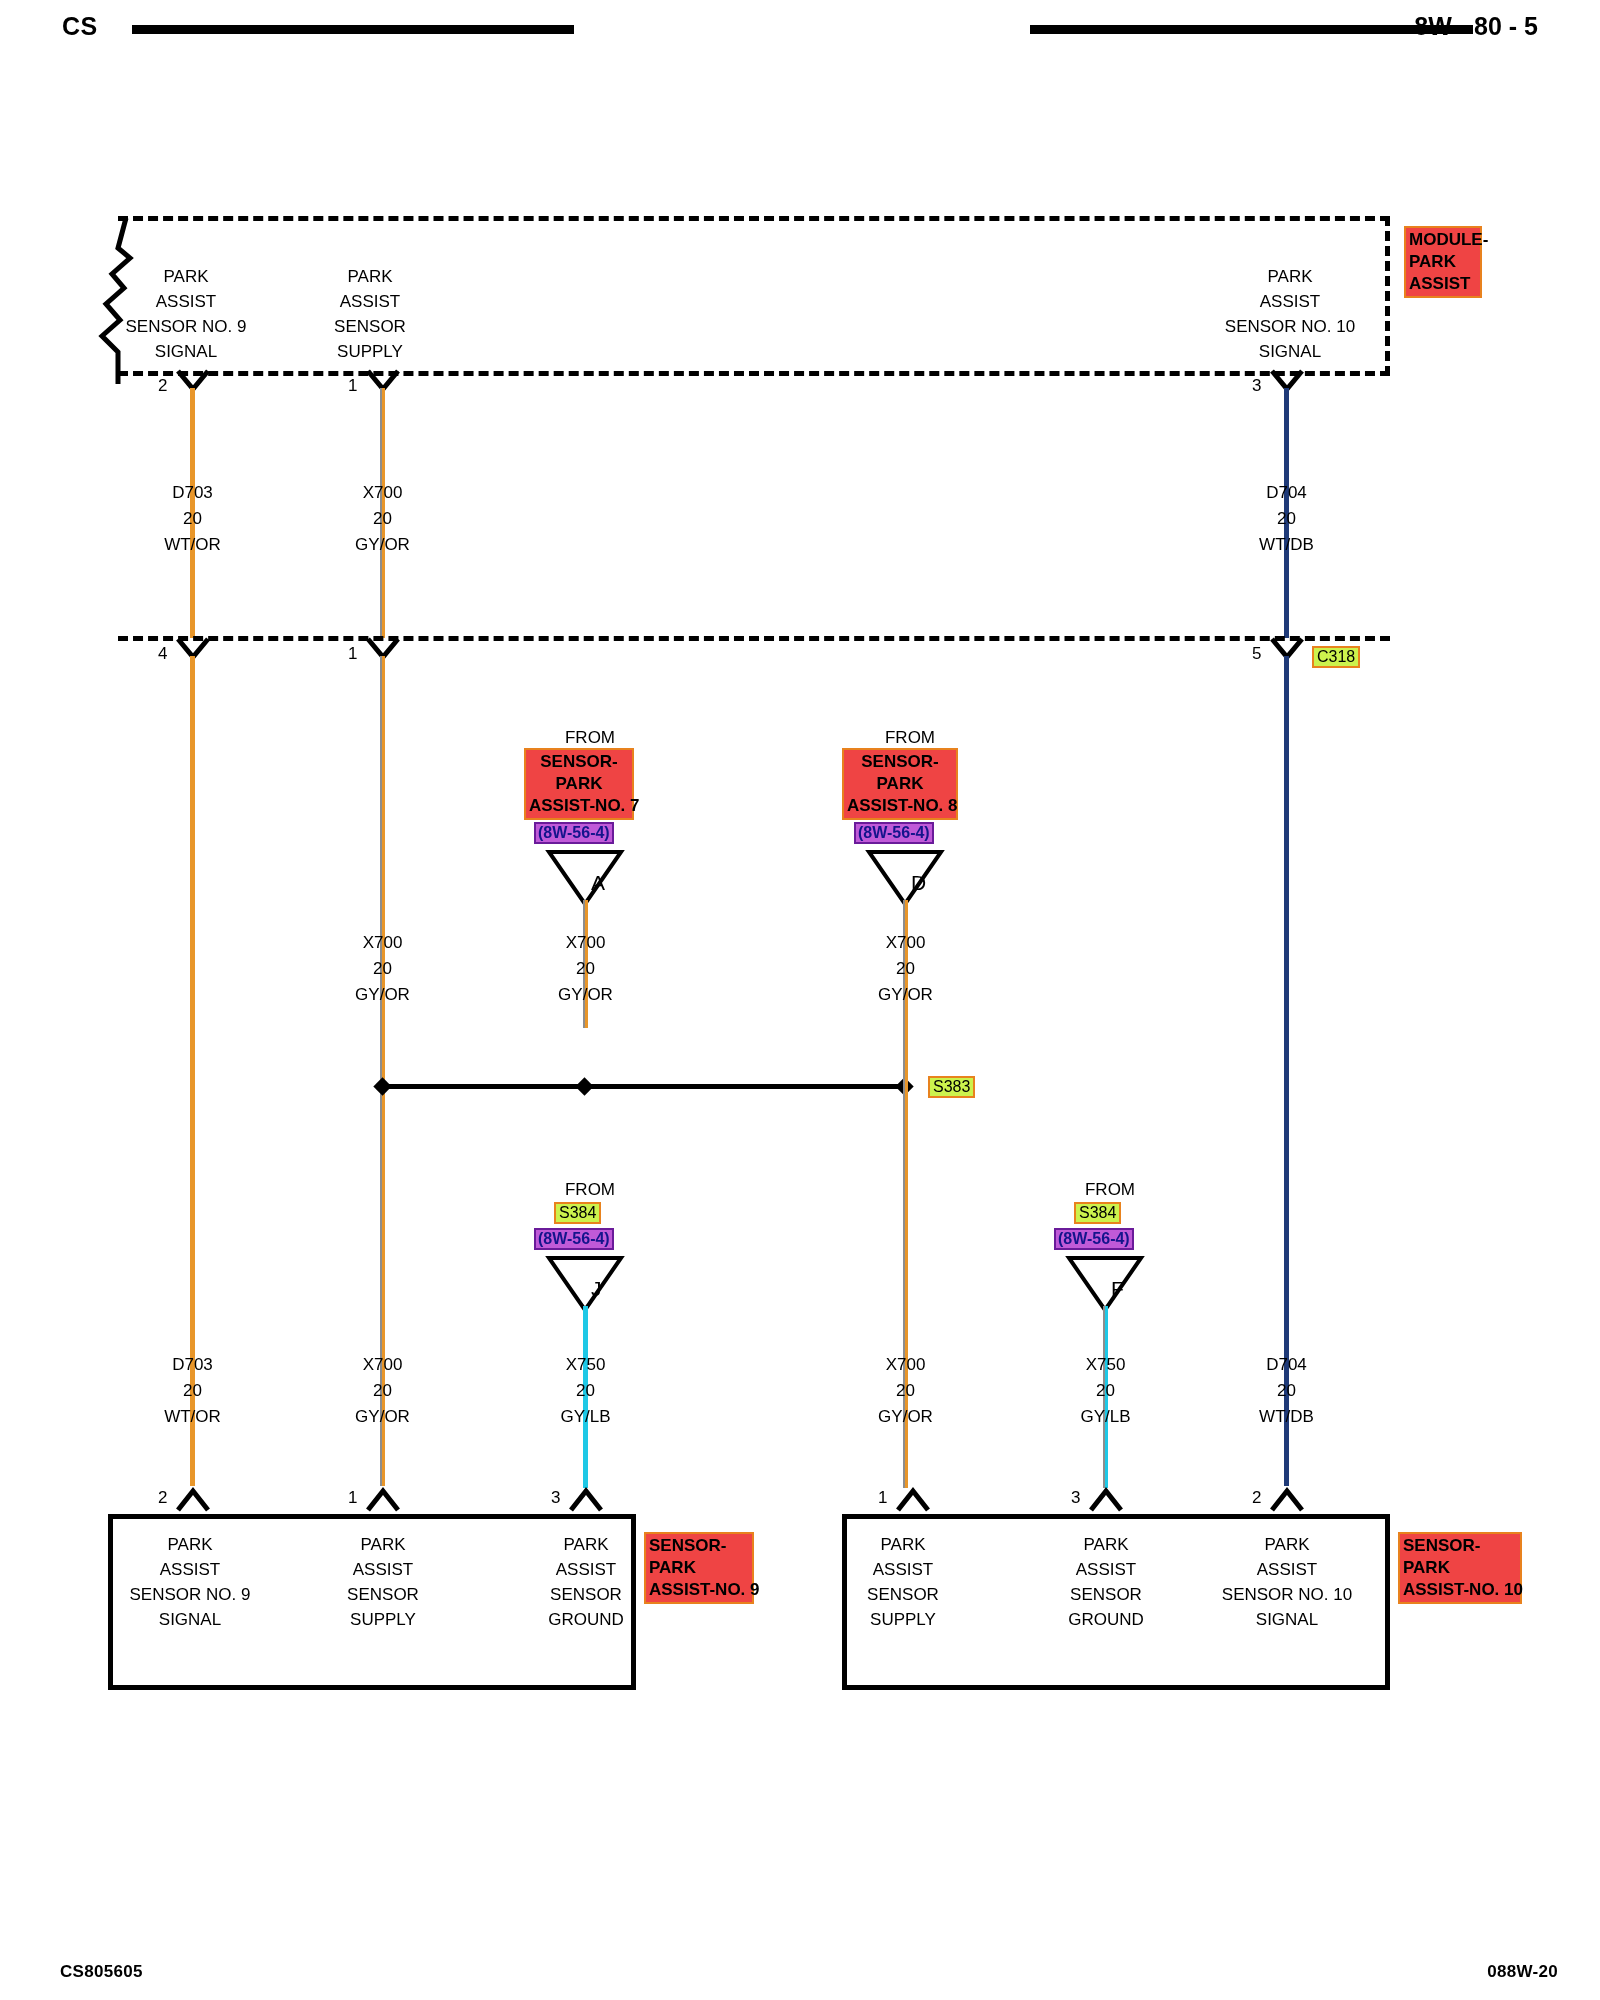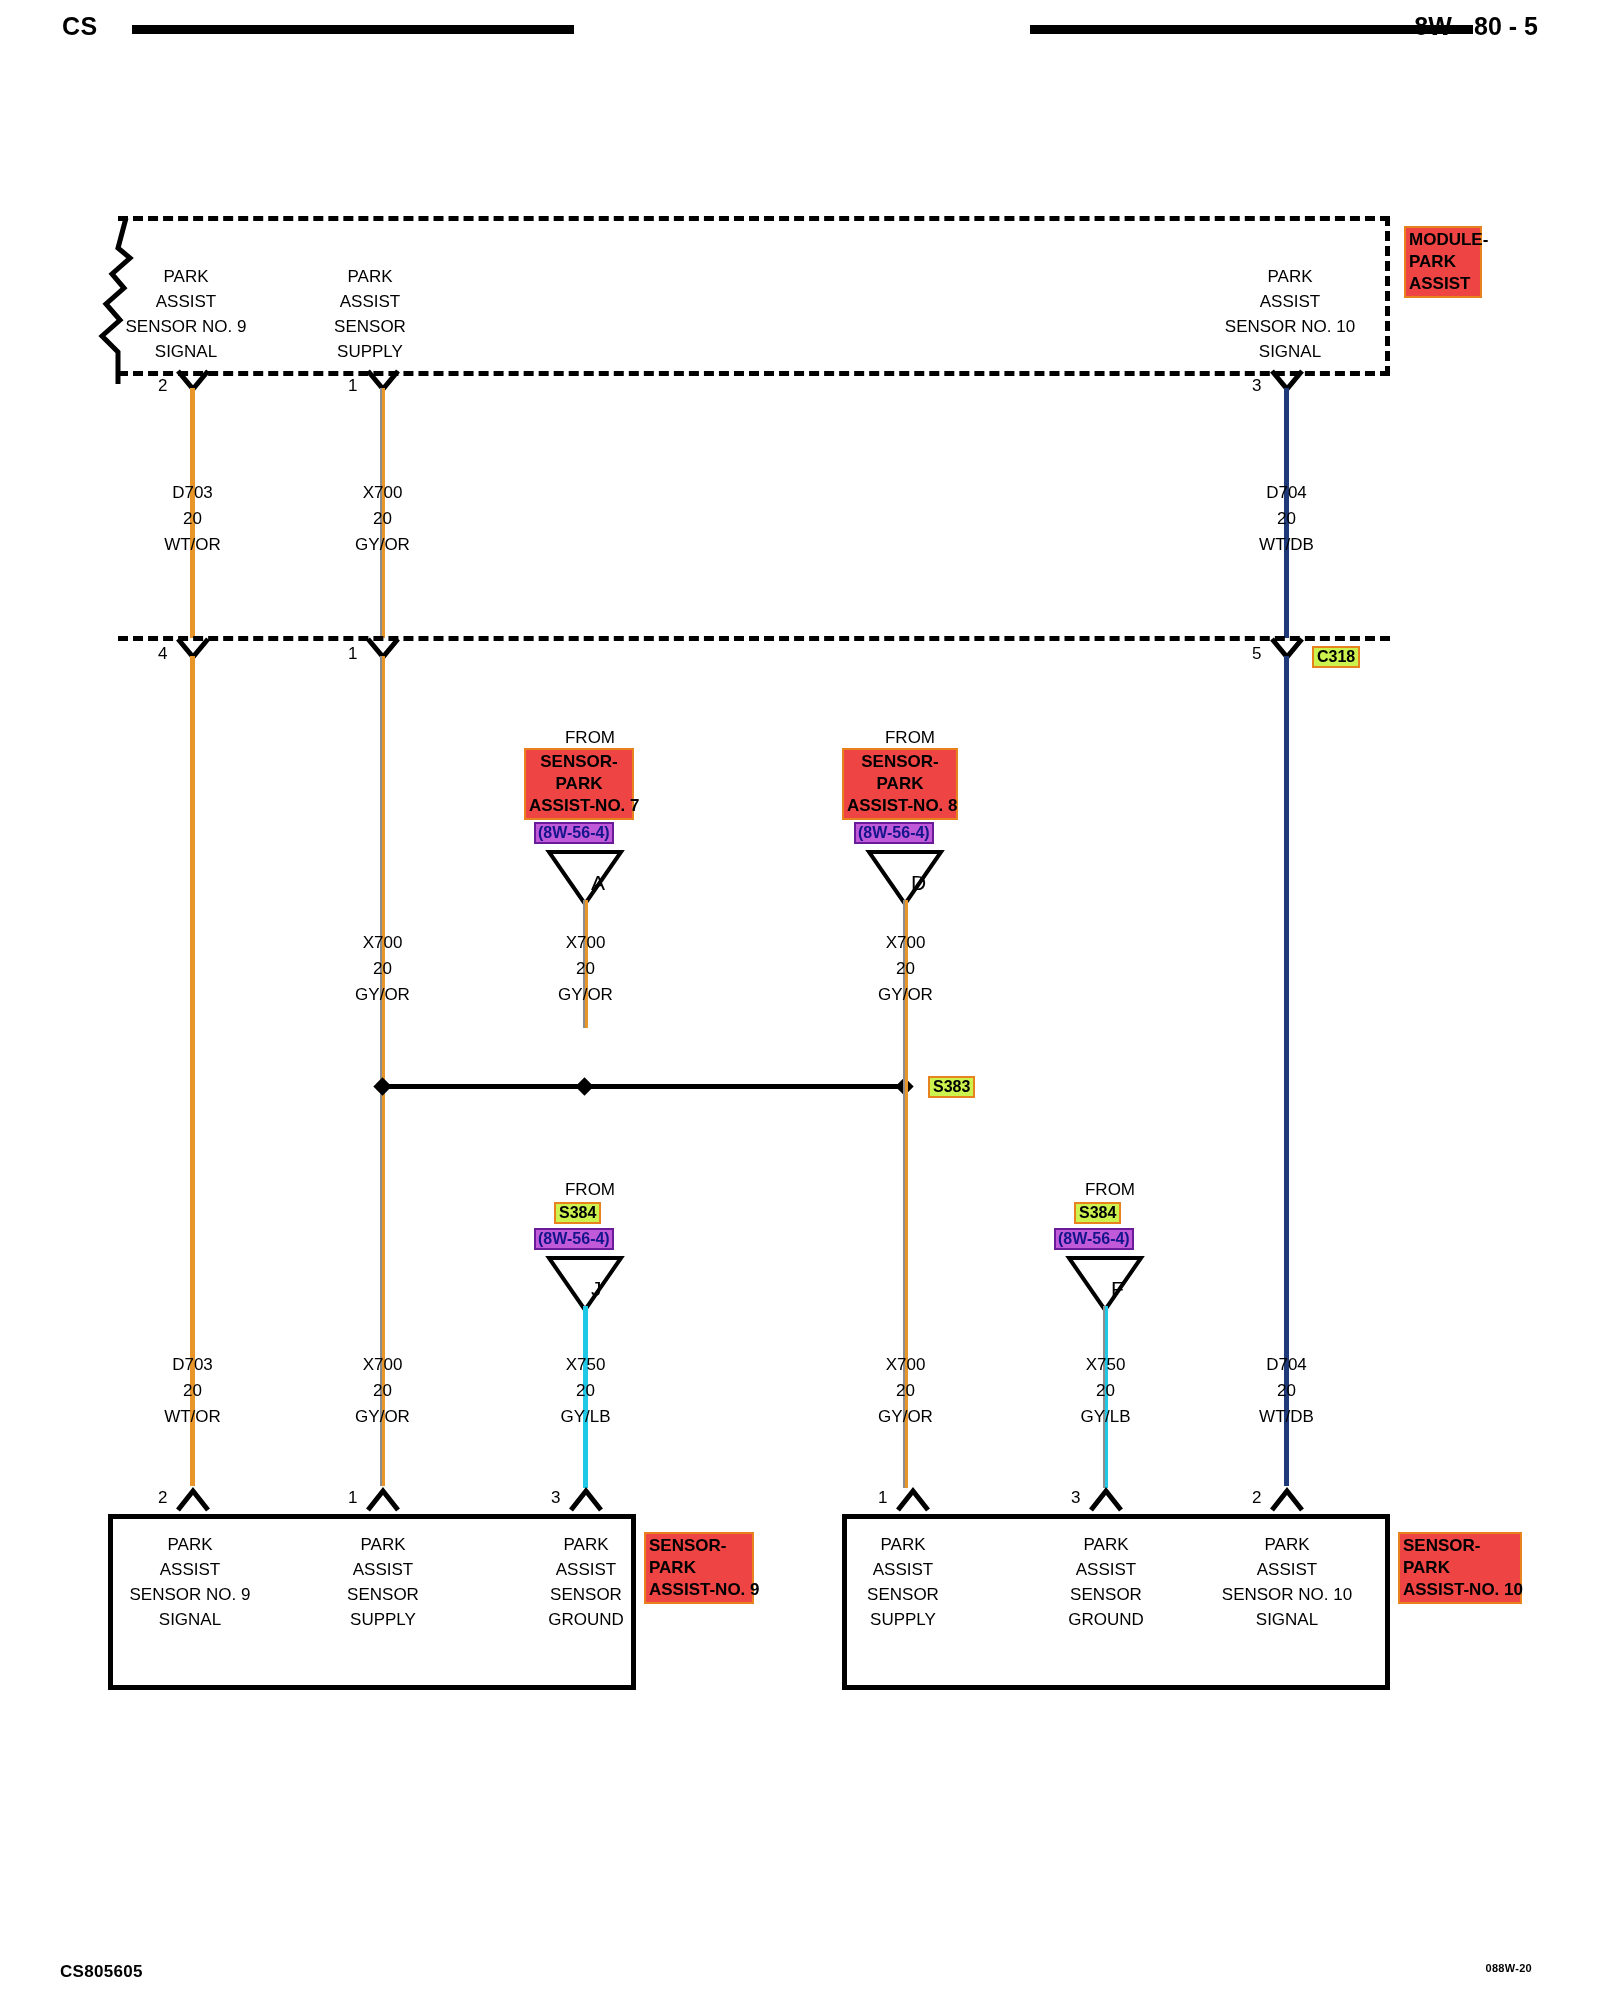--- a/index.html
+++ b/index.html
@@ -13,21 +13,21 @@
   
   .hdr-cs{position:absolute;left:62px;top:12px;font-size:25px;font-weight:bold;letter-spacing:.5px;}
   .hdr-rule-l{position:absolute;left:132px;top:25px;width:442px;height:9px;background:#000;}
   .hdr-rule-r{position:absolute;left:1030px;top:25px;width:443px;height:9px;background:#000;}
   .hdr-title{position:absolute;left:0;right:0;top:9px;text-align:center;font-size:24px;font-weight:bold;letter-spacing:.2px;}
   .hdr-sub{position:absolute;left:0;right:0;top:46px;text-align:center;font-size:24px;font-weight:bold;letter-spacing:.2px;}
   .hdr-page{position:absolute;right:62px;top:12px;font-size:25px;font-weight:bold;}
 
   
   .ftr-left{position:absolute;left:60px;top:1962px;font-size:17px;font-weight:bold;letter-spacing:.3px;}
-  .ftr-right{position:absolute;right:68px;top:1962px;font-size:11px;font-weight:bold;letter-spacing:.3px;}
+  .ftr-right{position:absolute;right:42px;top:1962px;font-size:17px;font-weight:bold;letter-spacing:.3px;}
 
   
   .module-box{
     position:absolute;left:118px;top:216px;width:1272px;height:160px;
     border-top:5px dashed #000;border-right:5px dashed #000;border-bottom:5px dashed #000;
     box-sizing:border-box;
   }
   .module-jag{position:absolute;left:92px;top:212px;width:42px;height:172px;}
 
   
@@ -52,21 +52,21 @@
   .pin-num{position:absolute;font-size:17px;}
 
   
   .lbl{
     position:absolute;background:#ef4444;border:2px solid #e8821e;
     font-size:17px;font-weight:bold;line-height:22px;
     padding:1px 3px;box-sizing:border-box;white-space:nowrap;
   }
   .lbl-sm{
     position:absolute;background:#ccf24d;border:2px solid #e8821e;
-    font-size:16px;font-weight:bold;padding:0 3px;box-sizing:border-box;white-space:nowrap;
+    font-size:16px;font-weight:normal;padding:0 3px;box-sizing:border-box;white-space:nowrap;
   }
   .lbl-ref{
     position:absolute;background:#c05ad8;border:2px solid #6a1b9a;color:#14148c;
     font-size:16px;font-weight:bold;padding:0 2px;box-sizing:border-box;white-space:nowrap;
   }
   .plain{position:absolute;font-size:17px;text-align:center;white-space:nowrap;}
 
   
   .splice-bar{position:absolute;height:5px;background:#000;}
   .splice-dot{position:absolute;width:13px;height:13px;background:#000;

